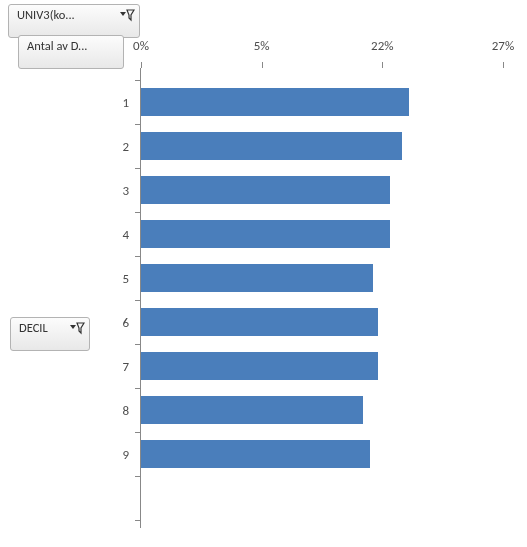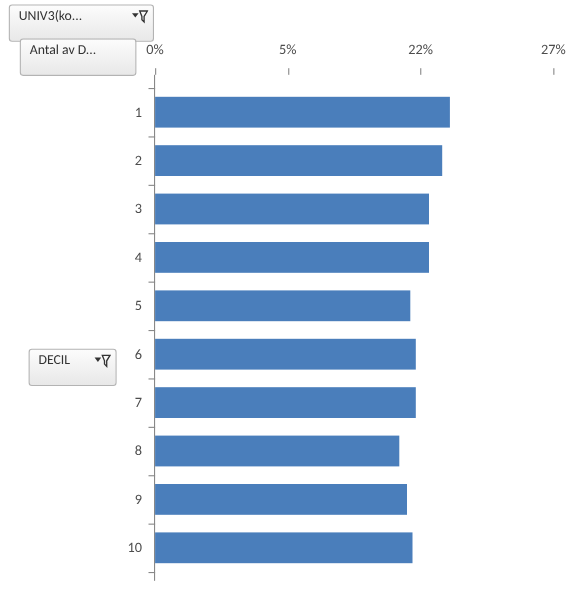--- a/index.html
+++ b/index.html
@@ -34,21 +34,21 @@
     position: absolute;
     right: 4px;
     top: 2px;
     width: 16px;
     height: 16px;
   }
   .pill svg { display:block; }
 
   #pill-univ { left: 8px; top: 4px; width: 132px; }
   #pill-antal { left: 18px; top: 35px; width: 106px; padding-right: 20px; }
-  #pill-decil { left: 10px; top: 317px; width: 80px; margin-left: 16px; }
+  #pill-decil { left: 10px; top: 317px; width: 80px; }
 
   
   .plot {
     position: absolute;
     left: 140px;   
     top: 68px;     
     width: 362px;  
     height: 460px;
     border-left: 1px solid #888;
   }
@@ -178,20 +178,16 @@
     <div class="bar-row" style="top: 328px; width: 362px; height: 28px;">
       <div class="bar" style="width: 222.027px; background: rgb(74, 126, 187);"></div>
       <div class="cat-label">8</div>
     </div>
     <div class="cat-tick" style="top: 320px;"></div>
     <div class="bar-row" style="top: 372px; width: 362px; height: 28px;">
       <div class="bar" style="width: 229.267px; background: rgb(74, 126, 187);"></div>
       <div class="cat-label">9</div>
     </div>
     <div class="cat-tick" style="top: 364px;"></div>
-    <div class="bar-row" style="top: 416px; width: 362px; height: 28px;">
-      <div class="bar" style="width: 234.093px; background: rgb(74, 126, 187);"></div>
-      <div class="cat-label">10</div>
-    </div>
     <div class="cat-tick" style="top: 408px;"></div>
     <div class="cat-tick" style="top: 452px;"></div>
     <div class="cat-tick" style="top: 12px;"></div>
   </div>
 
 </body></html>

